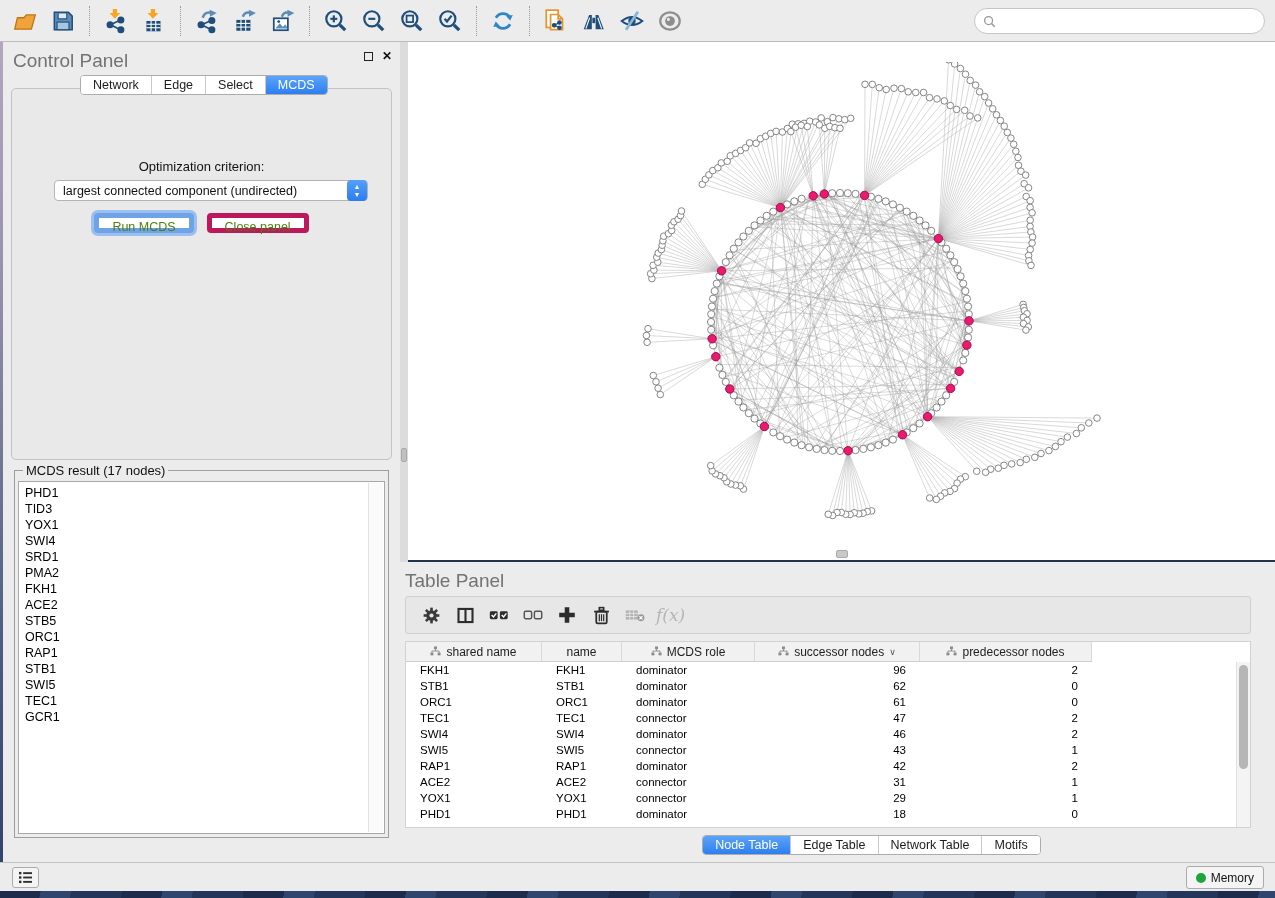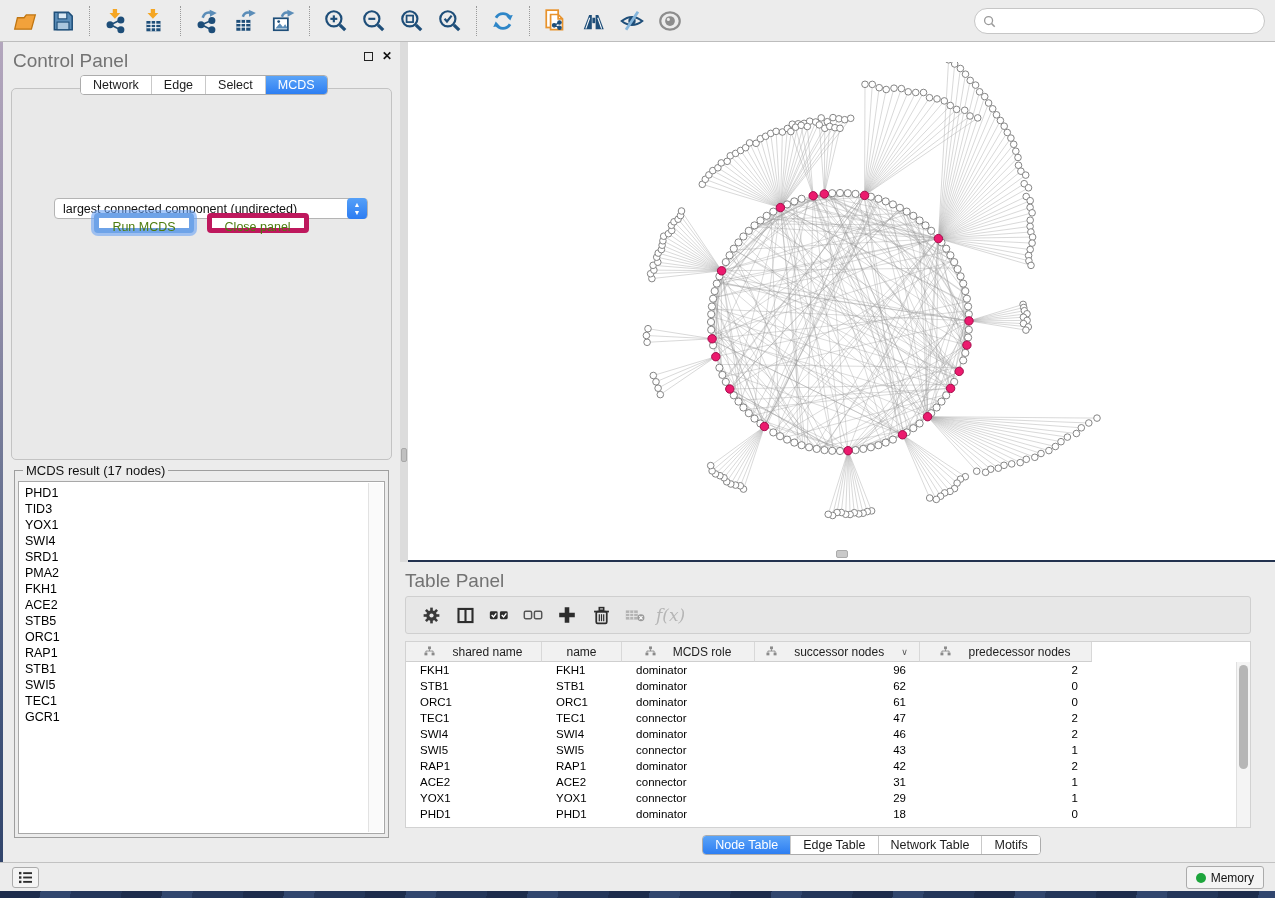--- a/index.html
+++ b/index.html
@@ -35,21 +35,21 @@
     background:#e9e9e9; border:1px solid #c3c3c3; border-radius:5px; }
 
   .seg-bar { position:absolute; display:flex; background:#fff; border:1px solid #acacac; border-radius:4px; overflow:hidden; }
   .seg { font-size:12.5px; color:#1c1c1c; background:#fff; border:none; border-left:1px solid #c9c9c9;
     padding:2px 12px; height:18px; line-height:14px; cursor:pointer; white-space:nowrap; }
   .seg:first-child { border-left:none; }
   .seg.sel { background:linear-gradient(#5ba4f8,#2d7ef2); color:#fff; }
   .cp-tabs { left:77px; top:33px; height:20px; }
 
   .opt-label { position:absolute; left:0; right:0; top:70px; text-align:center; font-size:13px; color:#111; }
-  .combo { position:absolute; left:42px; top:109px; width:314px; height:21px; background:#fff;
+  .combo { position:absolute; left:42px; top:91px; width:314px; height:21px; background:#fff;
     border:1px solid #b4b4b4; border-radius:4px; cursor:pointer; }
   .combo-text { position:absolute; left:8px; top:3px; font-size:12.5px; color:#111; }
   .combo-step { position:absolute; right:0; top:-1px; width:20px; height:21px; border-radius:4px;
     background:linear-gradient(#55a0f8,#2c7cf2); color:#fff; }
   .combo-step span { position:absolute; left:0; right:0; text-align:center; font-size:7px; line-height:7px; }
   .cp-buttons { position:absolute; left:0; right:0; top:124px; display:flex; justify-content:center; gap:13px; }
   .mac-btn { font-size:12.5px; color:#4d7c0f; background:#fff; border:5px solid #be185d; border-radius:4px;
     padding:2px 13px; height:20px; cursor:pointer; }
   .mac-btn.focused { box-shadow:0 0 0 3px rgba(106,164,245,.6); border-color:#6ea3e8; }
 
@@ -81,21 +81,21 @@
   .table-panel { position:absolute; left:395px; top:562px; width:953px; height:300px; background:#ececec; }
   .tp-toolbar { position:absolute; left:10px; top:34px; width:846px; height:38px;
     background:#e7e7e7; border:1px solid #cfcfcf; border-radius:3px; display:flex; align-items:center; padding-left:10px; gap:4px; }
   .tp-btn { width:30px; height:30px; border:none; background:transparent; display:flex; align-items:center; justify-content:center; cursor:pointer; }
   .tp-btn.disabled { cursor:default; }
   .fx-label { font-size:17px; font-style:italic; font-family:"DejaVu Serif", serif; color:#b5b5b5; margin-left:2px; }
 
   .table-wrap { position:absolute; left:10px; top:79px; width:846px; height:187px; background:#fff; border:1px solid #d2d2d2; }
   .thead { position:absolute; left:0; top:0; height:20px; display:flex; }
   .th { background:#f1f1f1; border-right:1px solid #d8d8d8; border-bottom:1px solid #cfcfcf; height:20px;
-    display:flex; align-items:center; justify-content:center; gap:17px; font-size:12px; color:#222; cursor:pointer; }
+    display:flex; align-items:center; justify-content:center; gap:5px; font-size:12px; color:#222; cursor:pointer; }
   .sort-arrow { font-size:9px; color:#555; }
   .tbody { position:absolute; left:0; top:20px; right:14px; }
   .tr { display:flex; height:16px; cursor:default; }
   .td { font-size:11.5px; color:#000; height:16px; line-height:16px; padding-left:14px; white-space:nowrap; }
   .td.num { text-align:right; padding-left:0; padding-right:14px; }
   .vtrack { position:absolute; right:0; top:20px; bottom:0; width:14px; background:#f4f4f4; border-left:1px solid #e0e0e0; }
   .vthumb { position:absolute; left:2px; top:3px; width:9px; height:104px; background:#b6b6b6; border-radius:5px; cursor:pointer; }
 
   .bottom-tabs { position:absolute; left:0; right:0; top:273px; display:flex; justify-content:center; }
 
@@ -278,20 +278,21 @@
 <div class="control-panel">
   <div class="panel-title-row">
     <span class="panel-title">Control Panel</span>
     <span class="win-icons">
       <span class="float-ico"></span>
       <span class="close-ico">✕</span>
     </span>
   </div>
 
   <div class="cp-card">
+    <div class="opt-label">Optimization criterion:</div>
     <div class="combo">
       <span class="combo-text">largest connected component (undirected)</span>
       <span class="combo-step">
           <span style="top:3px">▲</span>
           <span style="bottom:3px">▼</span>
         </span>
     </div>
     <div class="cp-buttons">
       <button class="mac-btn focused">Run MCDS</button>
       <button class="mac-btn">Close panel</button>

